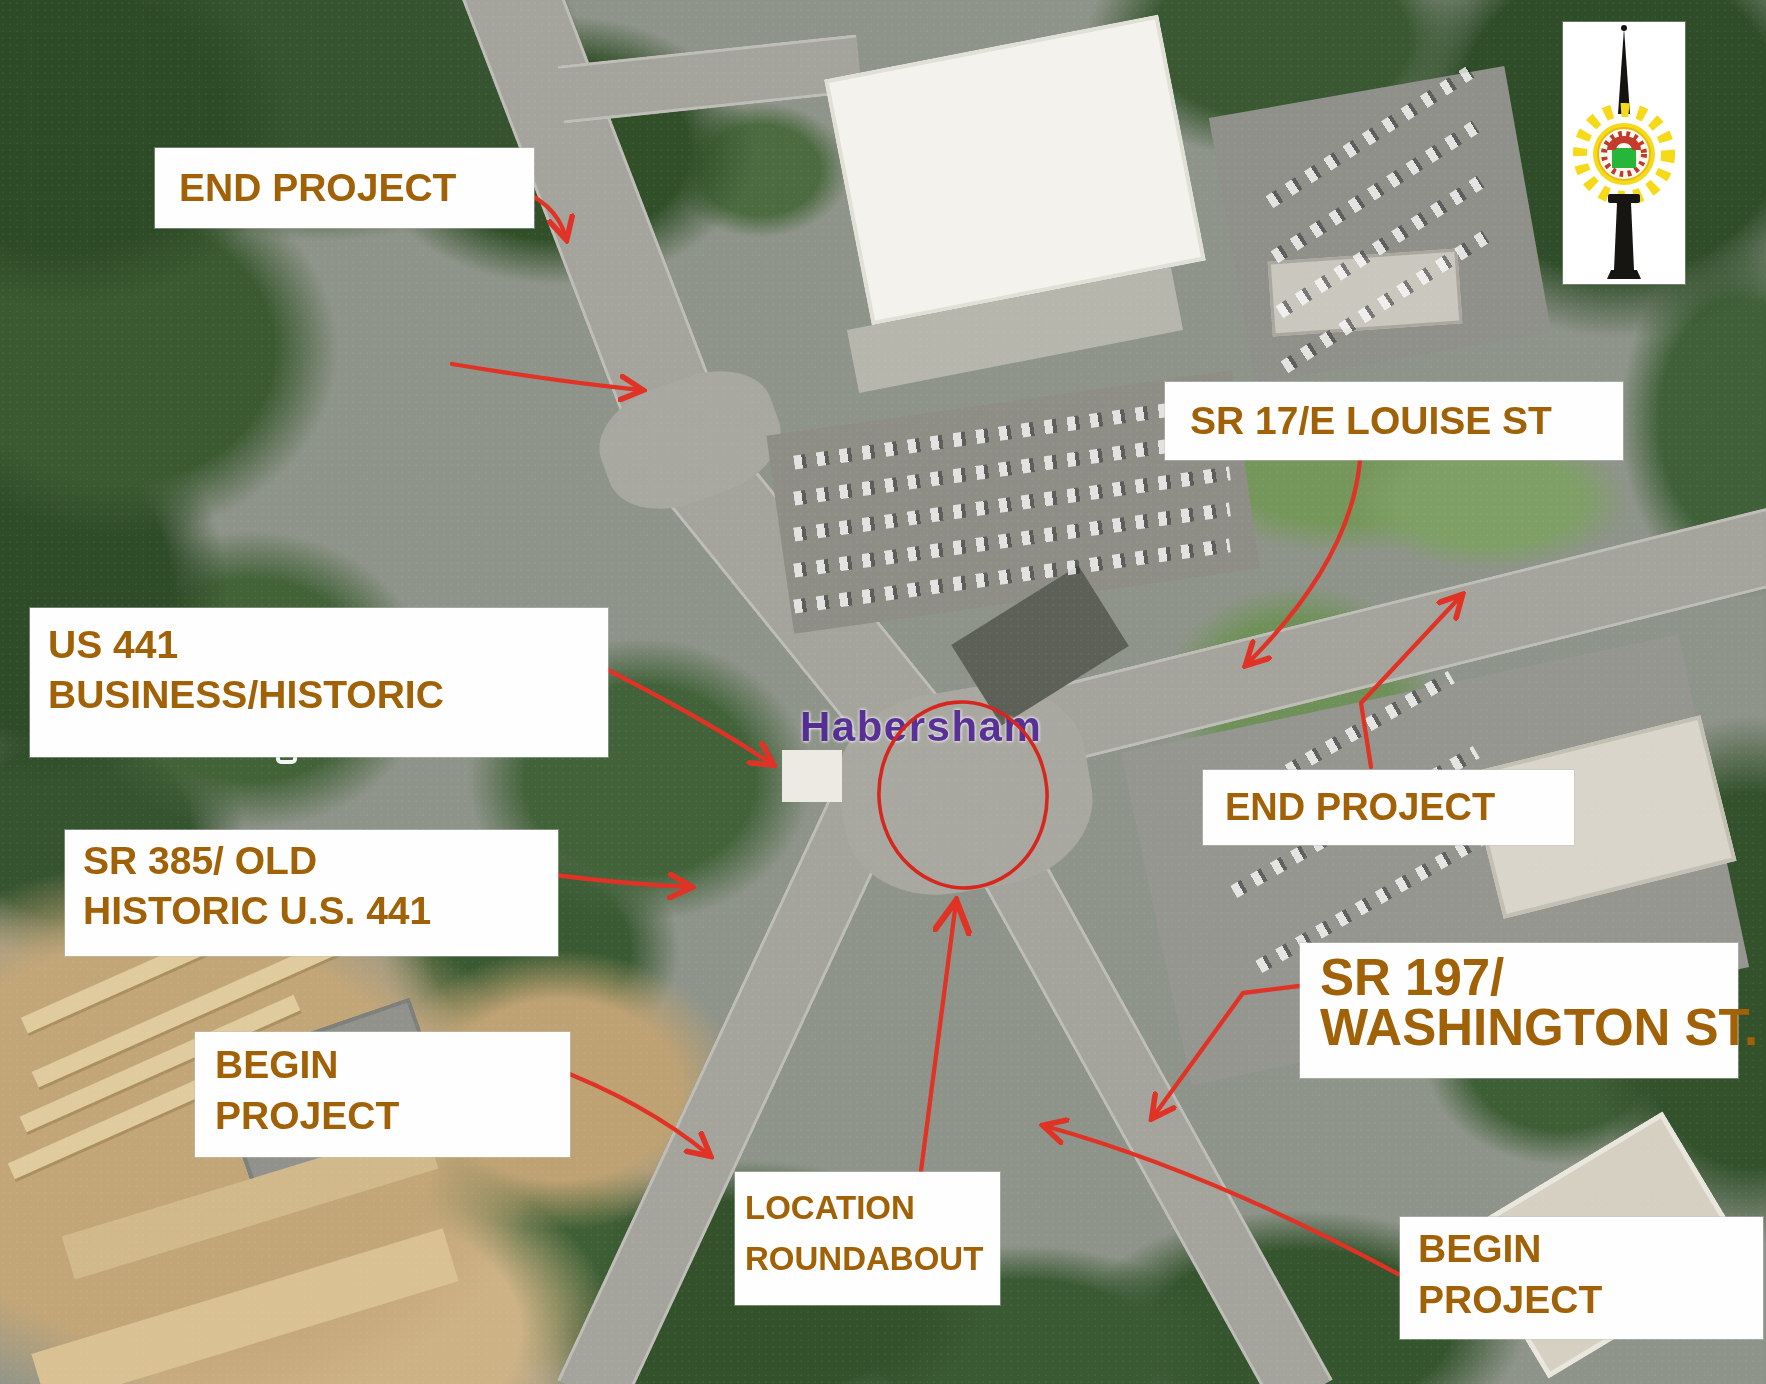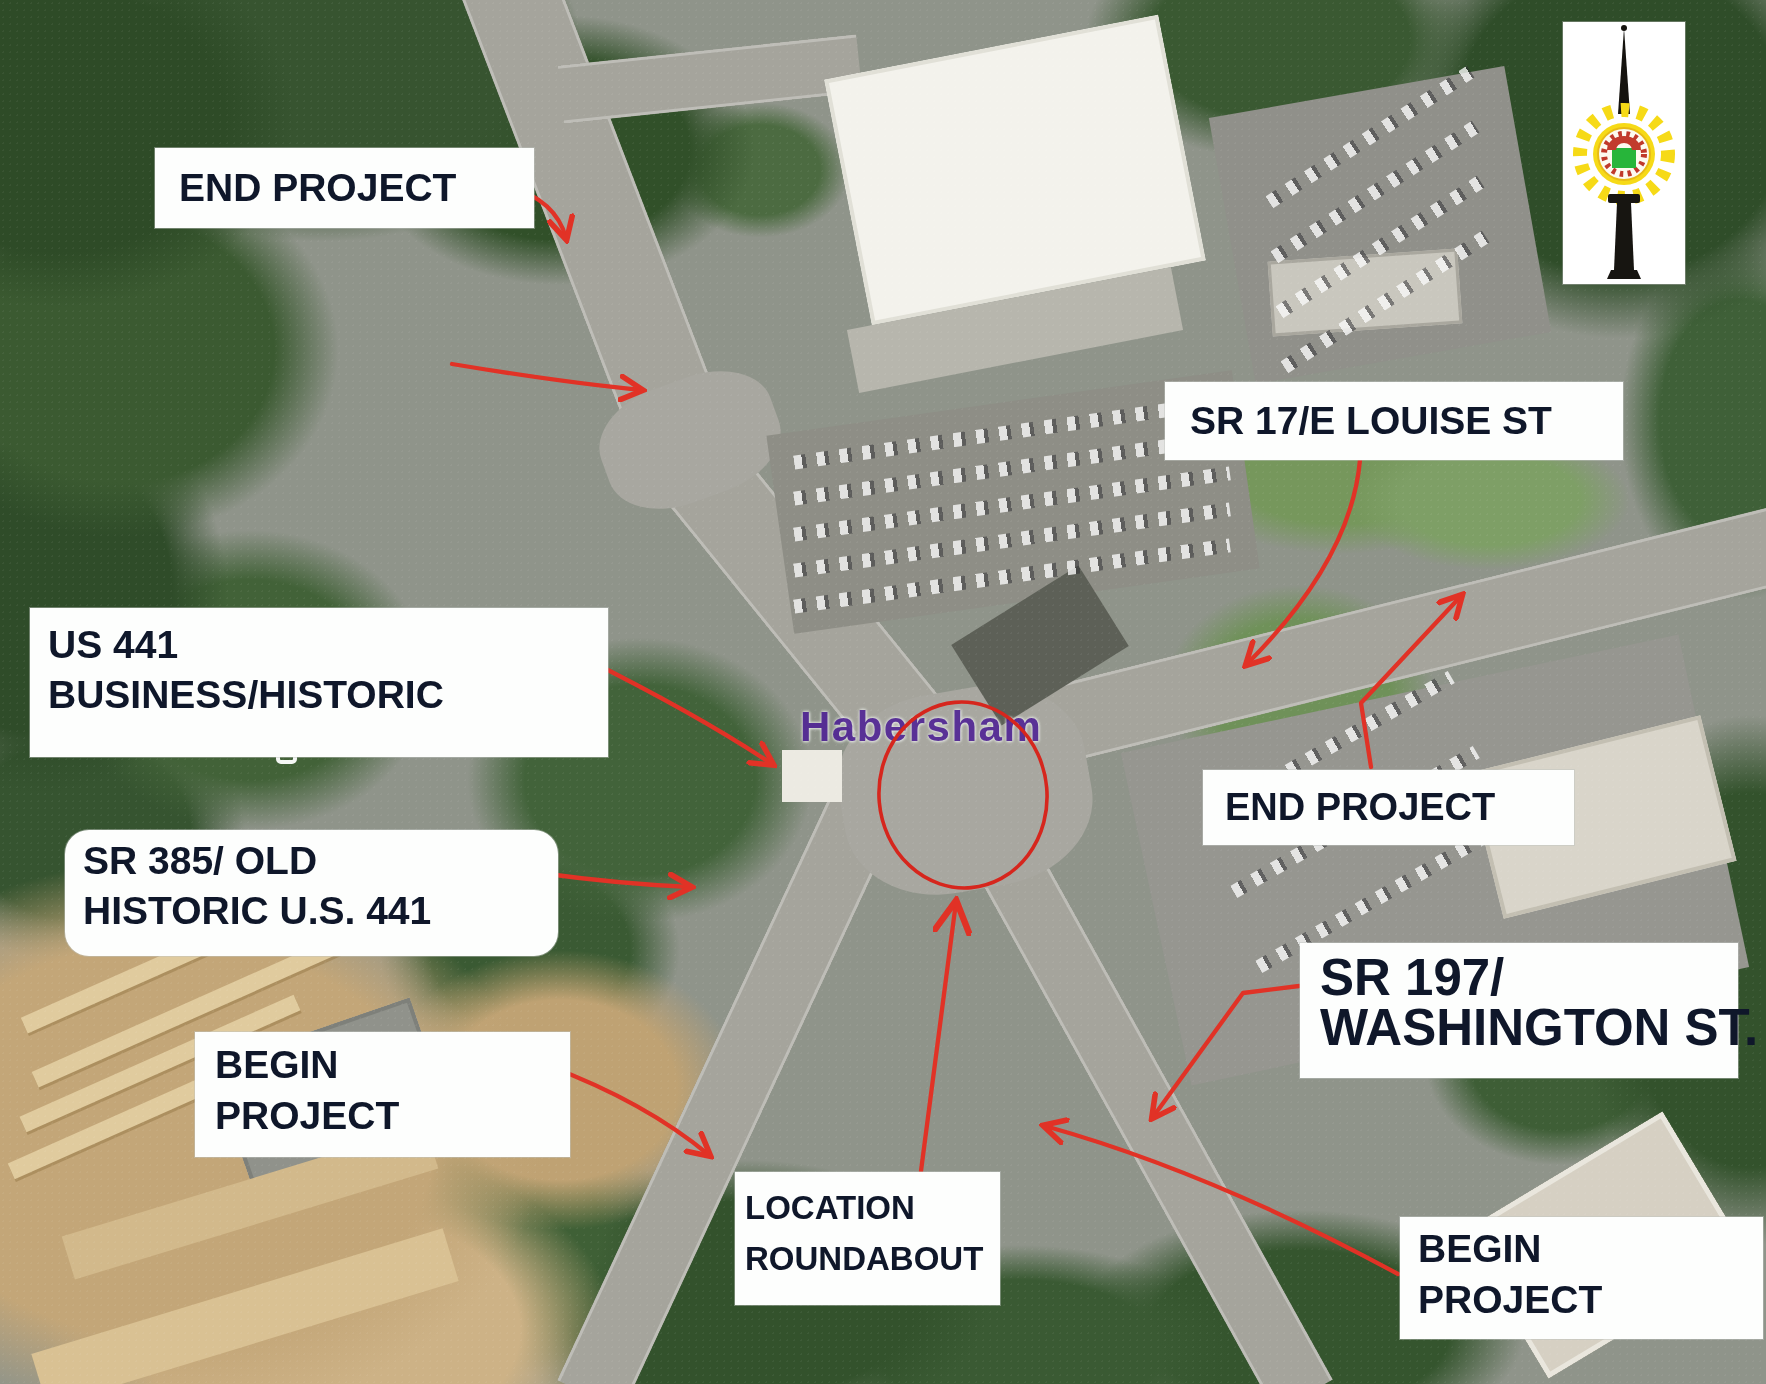--- a/index.html
+++ b/index.html
@@ -49,21 +49,21 @@
     background:repeating-linear-gradient(90deg,rgba(250,250,250,.92) 0 8px,rgba(45,45,50,.6) 8px 12px,rgba(0,0,0,0) 12px 23px);}
   .stack{position:absolute;height:17px;background:#e0cb9e;box-shadow:0 3px 0 rgba(150,120,70,.5);}
   
   .overlay{position:absolute;left:0;top:0;}
   .place-label{
     position:absolute;left:800px;top:703px;font-size:42px;font-weight:700;color:#4c1d95;
     letter-spacing:1.5px;opacity:.85;
     text-shadow:0 1px 3px rgba(240,244,240,.9),0 -1px 3px rgba(240,244,240,.7),1px 0 3px rgba(240,244,240,.7);
   }
   .callout{
-    position:absolute;background:#fdfefd;color:#0f172a;font-weight:700;
+    position:absolute;background:#fdfefd;color:#a16207;font-weight:700;
     box-shadow:0 0 0 1px rgba(190,195,190,.45);white-space:nowrap;
   }
   .callout.flex{display:flex;align-items:center;}
   .tiny-icon{position:absolute;left:276px;top:731px;width:13px;height:25px;border:4px solid #fff;border-radius:5px;opacity:.95;}
   .logo{position:absolute;left:1563px;top:22px;width:122px;height:262px;background:#fff;box-shadow:0 0 0 1px rgba(180,180,180,.4);}
 </style>
 </head>
 <body>
 
 <div class="stage">
@@ -152,21 +152,21 @@
 
   <div class="callout" style="left:30px;top:608px;width:560px;height:137px;font-size:39px;line-height:50px;padding:12px 0 0 18px;">
     <div>US 441</div>
     <div>BUSINESS/HISTORIC</div>
   </div>
 
   <div class="callout flex" style="left:1203px;top:770px;width:349px;height:75px;font-size:38px;padding-left:22px;">
     <div>END PROJECT</div>
   </div>
 
-  <div class="callout" style="left:65px;top:830px;width:475px;height:120px;font-size:39px;line-height:50px;padding:6px 0 0 18px;border-radius:24px;">
+  <div class="callout" style="left:65px;top:830px;width:475px;height:120px;font-size:39px;line-height:50px;padding:6px 0 0 18px;">
     <div>SR 385/ OLD</div>
     <div>HISTORIC U.S. 441</div>
   </div>
 
   <div class="callout" style="left:195px;top:1032px;width:355px;height:118px;font-size:39px;line-height:51px;padding:7px 0 0 20px;">
     <div>BEGIN</div>
     <div>PROJECT</div>
   </div>
 
   <div class="callout" style="left:735px;top:1172px;width:255px;height:123px;font-size:33px;line-height:51px;padding:10px 0 0 10px;">

